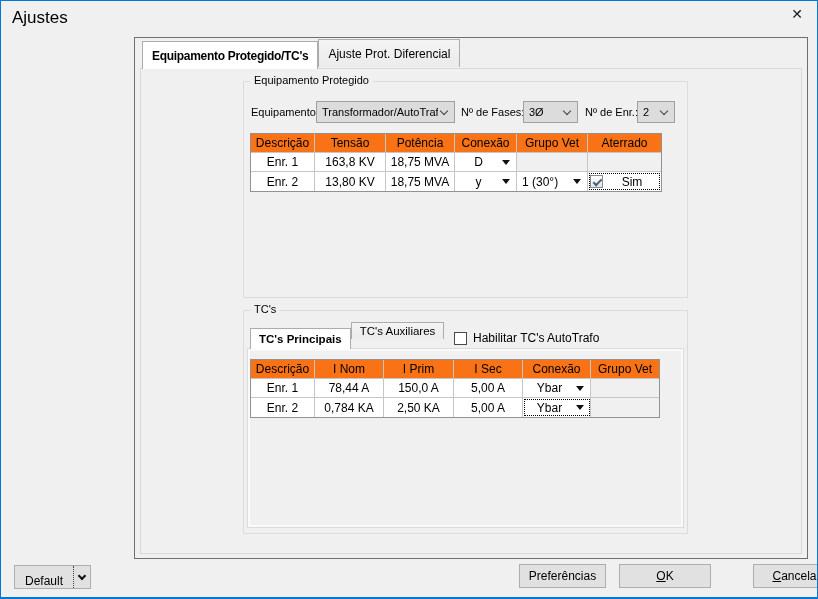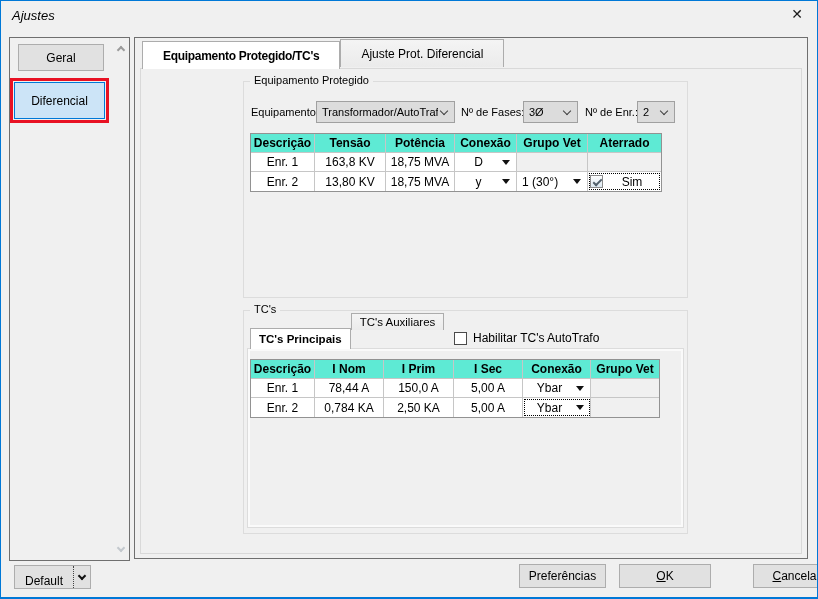--- a/index.html
+++ b/index.html
@@ -12,21 +12,21 @@
   .window {
     position: relative;
     width: 818px; height: 599px;
     background: #f0f0f0;
     border: 1px solid #0078d7;
     border-bottom-width: 2px;
     overflow: hidden;
   }
   
   .title-bar { position: absolute; left: 0; top: 0; width: 100%; height: 28px; background: #f0f0f0; }
-  .title-text { position: absolute; left: 11px; top: 7px; font-size: 13px; font-style: italic; }
+  .title-text { position: absolute; left: 11px; top: 7px; font-size: 17px; }
   .close-btn { position: absolute; right: 4px; top: 2px; width: 32px; height: 22px;
     display: flex; align-items: center; justify-content: center; cursor: default; }
   .close-btn span { font-size: 14px; color: #1a1a1a; }
   
   .sidebar {
     position: absolute; left: 8px; top: 36px; width: 121px; height: 524px;
     border: 1px solid #6f6f6f; background: #f0f0f0;
   }
   .main-panel {
     position: absolute; left: 133px; top: 36px; width: 674px; height: 522px;
@@ -51,21 +51,21 @@
   .scroll-btn { position: absolute; left: 0; width: 17px; height: 17px; display: flex; align-items: center; justify-content: center; }
   .scroll-btn.up { top: 2px; }
   .scroll-btn.down { bottom: 2px; }
   .chev { display: inline-block; width: 6px; height: 6px; border: solid #9b9b9b; border-width: 0 2px 2px 0; }
   .chev.up { transform: rotate(-135deg); margin-top: 3px; }
   .chev.down { transform: rotate(45deg); margin-top: -3px; border-color: #c3c8cd; }
   
   .tabstrip { position: absolute; left: 7px; top: 3px; height: 28px; display: flex; align-items: flex-end; z-index: 2; }
   .tab {
     border: 1px solid #acacac; border-bottom: none;
-    padding: 0 20px; display: flex; align-items: center; white-space: nowrap;
+    padding: 0 9px; display: flex; align-items: center; white-space: nowrap;
     background: #f0f0f0;
   }
   .tab.active { background: #ffffff; font-weight: bold; height: 28px; letter-spacing: -0.3px; }
   .tab.inactive { height: 28px; margin-bottom: 2px; background: linear-gradient(#f4f4f4, #ebebeb); }
   .tab-page {
     position: absolute; left: 5px; top: 30px; width: 662px; height: 486px;
     border: 1px solid #d9d9d9; background: #f0f0f0; z-index: 1;
   }
   
   .groupbox { position: absolute; border: 1px solid #dcdcdc; }
@@ -87,21 +87,21 @@
   
   table.grid {
     position: absolute; border-collapse: separate; border-spacing: 0;
     border: 1px solid #929292; background: #fff; table-layout: fixed; font-size: 12px;
   }
   .grid th, .grid td {
     border-right: 1px solid #c6c6c6; border-bottom: 1px solid #c6c6c6;
     height: 19px; padding: 0; text-align: center; white-space: nowrap; overflow: hidden;
     font-weight: normal; vertical-align: middle;
   }
-  .grid th { font-weight: bold; background: #5eead4; }
+  .grid th { font-weight: normal; background: #f97316; }
   .grid th:last-child, .grid td:last-child { border-right: none; }
   .grid tr:last-child td { border-bottom: none; }
   .cell-off { background: #f0f0f0; }
   .ddwrap { display: flex; align-items: center; width: 100%; height: 100%; }
   .ddwrap .ddtext { flex: 1; overflow: hidden; white-space: nowrap; }
   .ddwrap.dd-left .ddtext { text-align: left; padding-left: 5px; }
   .tri { width: 0; height: 0; border-left: 4px solid transparent; border-right: 4px solid transparent; border-top: 5px solid #111; margin-right: 6px; flex: none; }
   .focus-dotted { outline: 1px dotted #000; outline-offset: -2px; }
   .chkwrap { display: flex; align-items: center; width: 100%; height: 100%; }
   .chkwrap .chklabel { flex: 1; }
@@ -111,21 +111,21 @@
   }
   .cb.shaded { background: linear-gradient(#fdfdfd, #dce8f1); }
   .cb.checked::after {
     content: ""; position: absolute; left: 2px; top: 3px; width: 7px; height: 3px;
     border-left: 2px solid #52606b; border-bottom: 2px solid #52606b; transform: rotate(-45deg);
   }
   
   .tc-tabstrip { position: absolute; left: 6px; top: 17px; height: 21px; display: flex; align-items: flex-end; z-index: 2; }
   .tc-tab { border: 1px solid #acacac; border-bottom: none; padding: 8px 8px; display: flex; align-items: center; white-space: nowrap; font-size: 11.5px; }
   .tc-tab.active { background: #fff; font-weight: bold; height: 21px; }
-  .tc-tab.inactive { height: 17px; margin-bottom: 19px; background: linear-gradient(#f4f4f4, #ebebeb); }
+  .tc-tab.inactive { height: 17px; margin-bottom: 10px; background: linear-gradient(#f4f4f4, #ebebeb); }
   .tc-page {
     position: absolute; left: 3px; top: 37px; width: 437px; height: 180px;
     border: 1px solid #dcdcdc; background: #f0f0f0; box-shadow: inset 0 0 0 2px #fafafa; z-index: 1;
   }
   .hab-row { position: absolute; left: 210px; top: 20px; display: flex; align-items: center; gap: 6px; z-index: 2; }
   .hab-row .cb { margin-left: 0; border-color: #4a4a4a; }
   
   .default-btn { position: absolute; left: 13px; top: 564px; width: 77px; height: 24px; padding: 0; align-items: flex-end; }
   .default-btn .lbl { flex: 1; text-align: center; }
   .default-btn .arrow-seg {
@@ -144,38 +144,20 @@
 
 <div class="window">
 
   <div class="title-bar">
     <span class="title-text">Ajustes</span>
     <div class="close-btn">
       <span>✕</span>
     </div>
   </div>
 
-  <div class="sidebar">
-    <div class="btn side-btn-geral">
-      <span>Geral</span>
-    </div>
-    <div class="sel-ring selected">
-      <div class="btn side-btn-dif selected">
-        <span>Diferencial</span>
-      </div>
-    </div>
-    <div class="side-scroll">
-      <div class="scroll-btn up">
-        <span class="chev up"></span>
-      </div>
-      <div class="scroll-btn down">
-        <span class="chev down"></span>
-      </div>
-    </div>
-  </div>
 
   <div class="main-panel">
 
     <div class="tabstrip">
       <div class="tab active">
         <span>Equipamento Protegido/TC's</span>
       </div>
       <div class="tab inactive">
         <span>Ajuste Prot. Diferencial</span>
       </div>

